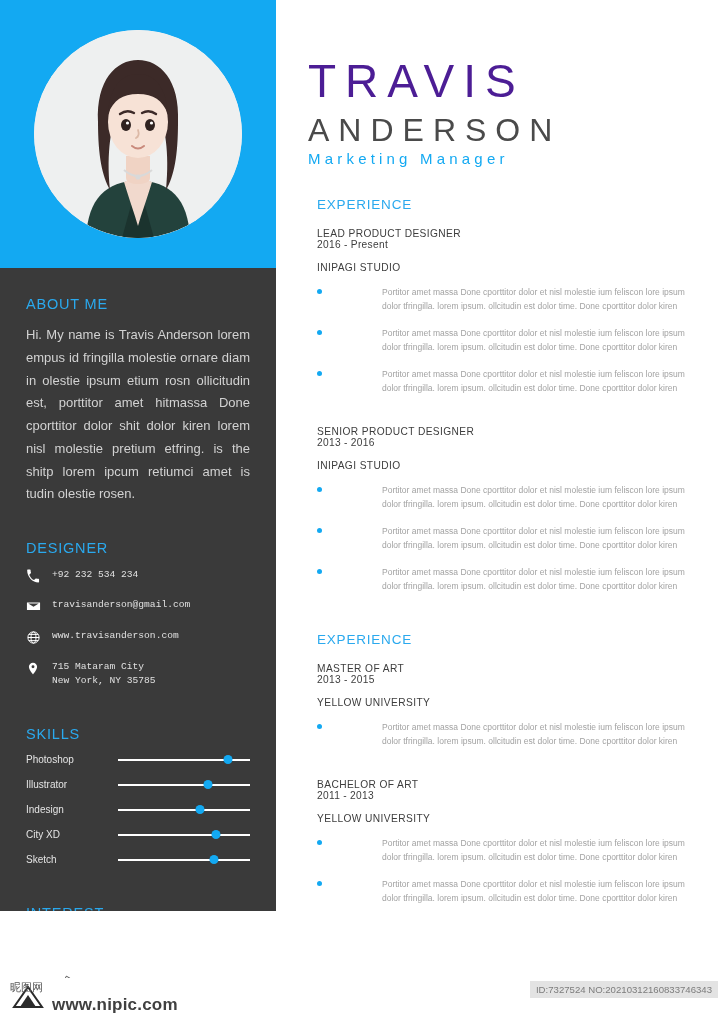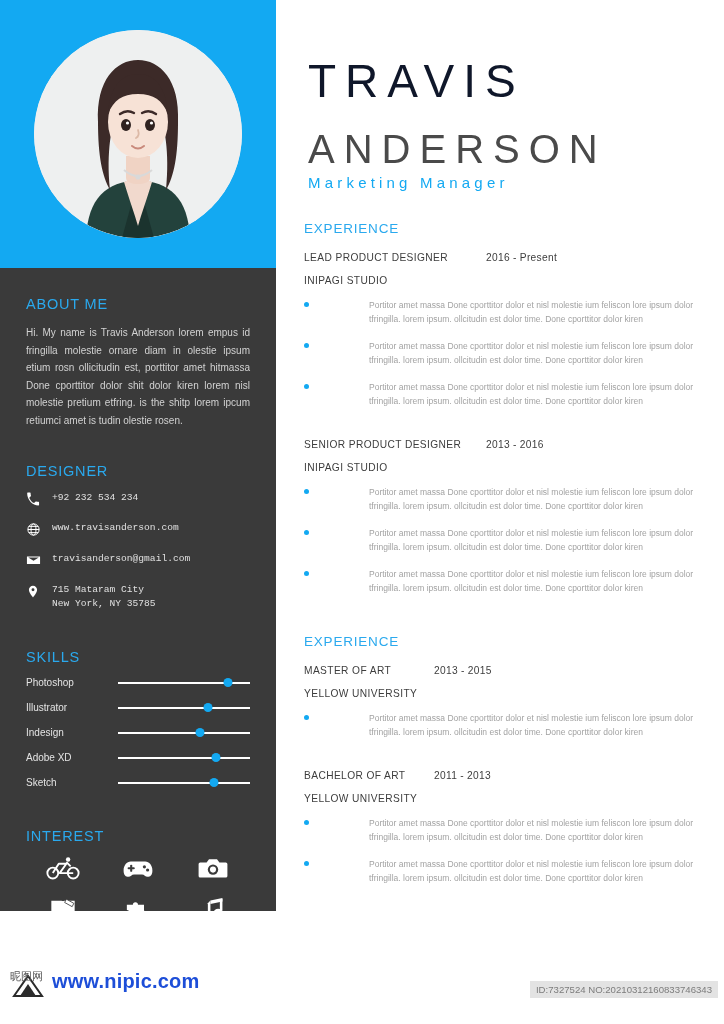--- a/index.html
+++ b/index.html
@@ -22,21 +22,21 @@
   .avatar-circle {
     width: 208px; height: 208px; border-radius: 50%;
     background: #eef0f0; position: relative; overflow: hidden;
   }
   .left-body { padding: 28px 26px 10px 26px; color: #d8d8d8; }
   .sec-title {
     color: #2aa9ee; font-size: 14.5px; letter-spacing: .8px;
     margin-bottom: 12px; font-weight: 400;
   }
   .about-text {
-    font-size: 10px; line-height: 1.75; color: #d2d2d2; text-align: justify;
+    font-size: 13px; line-height: 1.75; color: #d2d2d2; text-align: justify;
   }
   .block-gap { height: 34px; }
   .contact-row { display: flex; align-items: flex-start; margin-bottom: 15px; }
   .c-ico {
     width: 26px; flex: 0 0 26px; color: #ffffff; display: flex;
     align-items: flex-start; justify-content: flex-start; padding-top: 1px;
   }
   .c-ico svg { display: block; }
   .c-txt { font-size: 9.6px; color: #e0e0e0; line-height: 1.5; font-family: Liberation Mono, monospace; }
   .skill-row { display: flex; align-items: center; margin-bottom: 13px; justify-content: space-between; }
@@ -51,59 +51,59 @@
     display: grid; grid-template-columns: repeat(3, 1fr);
     row-gap: 18px; margin-top: 6px; justify-items: center;
   }
   .int-ico { color: #ffffff; }
   .int-ico svg { display: block; }
 
   
   .right { flex: 1; height: 1024px; background: #ffffff; position: relative; }
   .name-area { padding: 56px 0 0 32px; }
   .fname {
-    font-size: 46px; letter-spacing: 9px; color: #0f172a; font-weight: 400;
+    font-size: 46px; letter-spacing: 9px; color: #4c1d95; font-weight: 400;
     line-height: 1.12;
   }
   .lname {
-    font-size: 40px; letter-spacing: 9px; color: #4a4a4a; font-weight: 400;
-    line-height: 1.25; margin-top: 16px;
+    font-size: 32px; letter-spacing: 9px; color: #4a4a4a; font-weight: 400;
+    line-height: 1.25; margin-top: 2px;
   }
   .role {
     font-size: 15px; letter-spacing: 4.2px; color: #13a9f2;
     font-weight: 400;
   }
-  .right-body { padding: 30px 28px 0 28px; }
+  .right-body { padding: 30px 28px 0 28px; margin-left: 13px; }
   .r-sec-title {
     color: #2aa9ee; font-size: 13.5px; letter-spacing: .8px; margin-bottom: 16px;
   }
-  .job-head { display: flex; align-items: baseline; margin-bottom: 12px; }
+  .job-head { display: flex; align-items: baseline; margin-bottom: 12px; flex-direction: column; }
   .job-title { font-size: 10.2px; color: #3d3d3d; letter-spacing: .4px; width: 182px; }
   .job-date { font-size: 10.2px; color: #3d3d3d; letter-spacing: .3px; }
   .job-company { font-size: 10.2px; color: #3d3d3d; letter-spacing: .4px; margin-bottom: 12px; }
   .bullet-row { display: flex; margin-bottom: 13px; gap: 47px; }
   .bullet-dot {
     flex: 0 0 18px; padding-top: 4px;
   }
   .bullet-dot i {
     display: block; width: 5px; height: 5px; border-radius: 50%; background: #13a9f2;
   }
   .bullet-text { font-size: 8.5px; line-height: 1.65; color: #a2a2a2; }
   .job-gap { height: 18px; }
   .sec-gap { height: 26px; }
 
   
   .footer {
     position: absolute; left: 0; bottom: 0; width: 724px; height: 46px;
     background: #ffffff;
   }
-  .wm-left { position: absolute; left: 8px; bottom: 20px; display: flex; }
+  .wm-left { position: absolute; left: 8px; bottom: 9px; display: flex; align-items: flex-end; }
   .wm-logo { width: 40px; height: 34px; position: relative; margin-right: 4px; }
   .wm-cn { font-size: 11px; color: #555; position: absolute; left: 2px; bottom: 20px; }
-  .wm-url { font-size: 20px; color: #1d4ed8; letter-spacing: .2px; font-weight: 700; }
+  .wm-url { font-size: 17px; color: #404040; letter-spacing: .2px; font-weight: 700; }
   .wm-id {
     position: absolute; right: 6px; bottom: 26px;
     font-size: 9.6px; color: #7c7c7c; background: #e3e3e3; padding: 3px 6px;
   }
   .left-footer-cover { position: absolute; left: 0; bottom: 0; width: 276px; height: 46px; background: #ffffff; }
 </style>
 </head>
 <body>
 
 <div class="page">
@@ -167,37 +167,37 @@
           <span class="c-ico">
             <svg width="14" height="14" viewBox="0 0 24 24" fill="#ffffff">
                 <path d="M6.6 10.8c1.6 3.1 4.1 5.6 7.2 7.2l2.4-2.4c.3-.3.8-.4 1.2-.3 1.2.4 2.6.6 4 .6.6 0 1 .4 1 1V21c0 .6-.4 1-1 1C11.3 22 2 12.7 2 1c0-.6.4-1 1-1h3.9c.6 0 1 .4 1 1 0 1.4.2 2.8.6 4 .1.4 0 .9-.3 1.2l-2.6 2.6z" transform="translate(0 1)"></path>
               </svg>
           </span>
           <span class="c-txt">+92 232 534 234</span>
         </div>
 
         <div class="contact-row">
           <span class="c-ico">
+            <svg width="15" height="15" viewBox="0 0 24 24" fill="#ffffff">
+                <path d="M2 5h20v14H2z" opacity="0"></path>
+                <path d="M2 5.5h20c.3 0 .5.2.5.5v11c0 .3-.2.5-.5.5H2c-.3 0-.5-.2-.5-.5V6c0-.3.2-.5.5-.5zm1.6 1.5L12 12.4 20.4 7H3.6z"></path>
+              </svg>
+          </span>
+          <span class="c-txt">travisanderson@gmail.com</span>
+        </div>
+
+        <div class="contact-row">
+          <span class="c-ico">
             <svg width="15" height="15" viewBox="0 0 24 24" fill="none" stroke="#ffffff" stroke-width="1.6">
                 <circle cx="12" cy="12" r="9"></circle>
                 <ellipse cx="12" cy="12" rx="4" ry="9"></ellipse>
                 <path d="M3 12h18M4.5 7h15M4.5 17h15"></path>
               </svg>
           </span>
           <span class="c-txt">www.travisanderson.com</span>
-        </div>
-
-        <div class="contact-row">
-          <span class="c-ico">
-            <svg width="15" height="15" viewBox="0 0 24 24" fill="#ffffff">
-                <path d="M2 5h20v14H2z" opacity="0"></path>
-                <path d="M2 5.5h20c.3 0 .5.2.5.5v11c0 .3-.2.5-.5.5H2c-.3 0-.5-.2-.5-.5V6c0-.3.2-.5.5-.5zm1.6 1.5L12 12.4 20.4 7H3.6z"></path>
-              </svg>
-          </span>
-          <span class="c-txt">travisanderson@gmail.com</span>
         </div>
 
         <div class="contact-row">
           <span class="c-ico">
             <svg width="14" height="15" viewBox="0 0 24 24" fill="#ffffff">
                 <path d="M12 2C8.1 2 5 5.1 5 9c0 5.2 7 13 7 13s7-7.8 7-13c0-3.9-3.1-7-7-7zm0 9.5A2.5 2.5 0 1 1 12 6.5a2.5 2.5 0 0 1 0 5z"></path>
               </svg>
           </span>
           <span class="c-txt" style="white-space:pre-line">715 Mataram City
 New York, NY 35785</span>
@@ -224,21 +224,21 @@
           </span>
         </div>
         <div class="skill-row">
           <span class="skill-name">Indesign</span>
           <span class="bar-wrap">
             <i class="bar-line"></i>
             <i class="bar-dot" style="left:62%"></i>
           </span>
         </div>
         <div class="skill-row">
-          <span class="skill-name">Adobe XD</span>
+          <span class="skill-name">City XD</span>
           <span class="bar-wrap">
             <i class="bar-line"></i>
             <i class="bar-dot" style="left:74%"></i>
           </span>
         </div>
         <div class="skill-row">
           <span class="skill-name">Sketch</span>
           <span class="bar-wrap">
             <i class="bar-line"></i>
             <i class="bar-dot" style="left:73%"></i>

